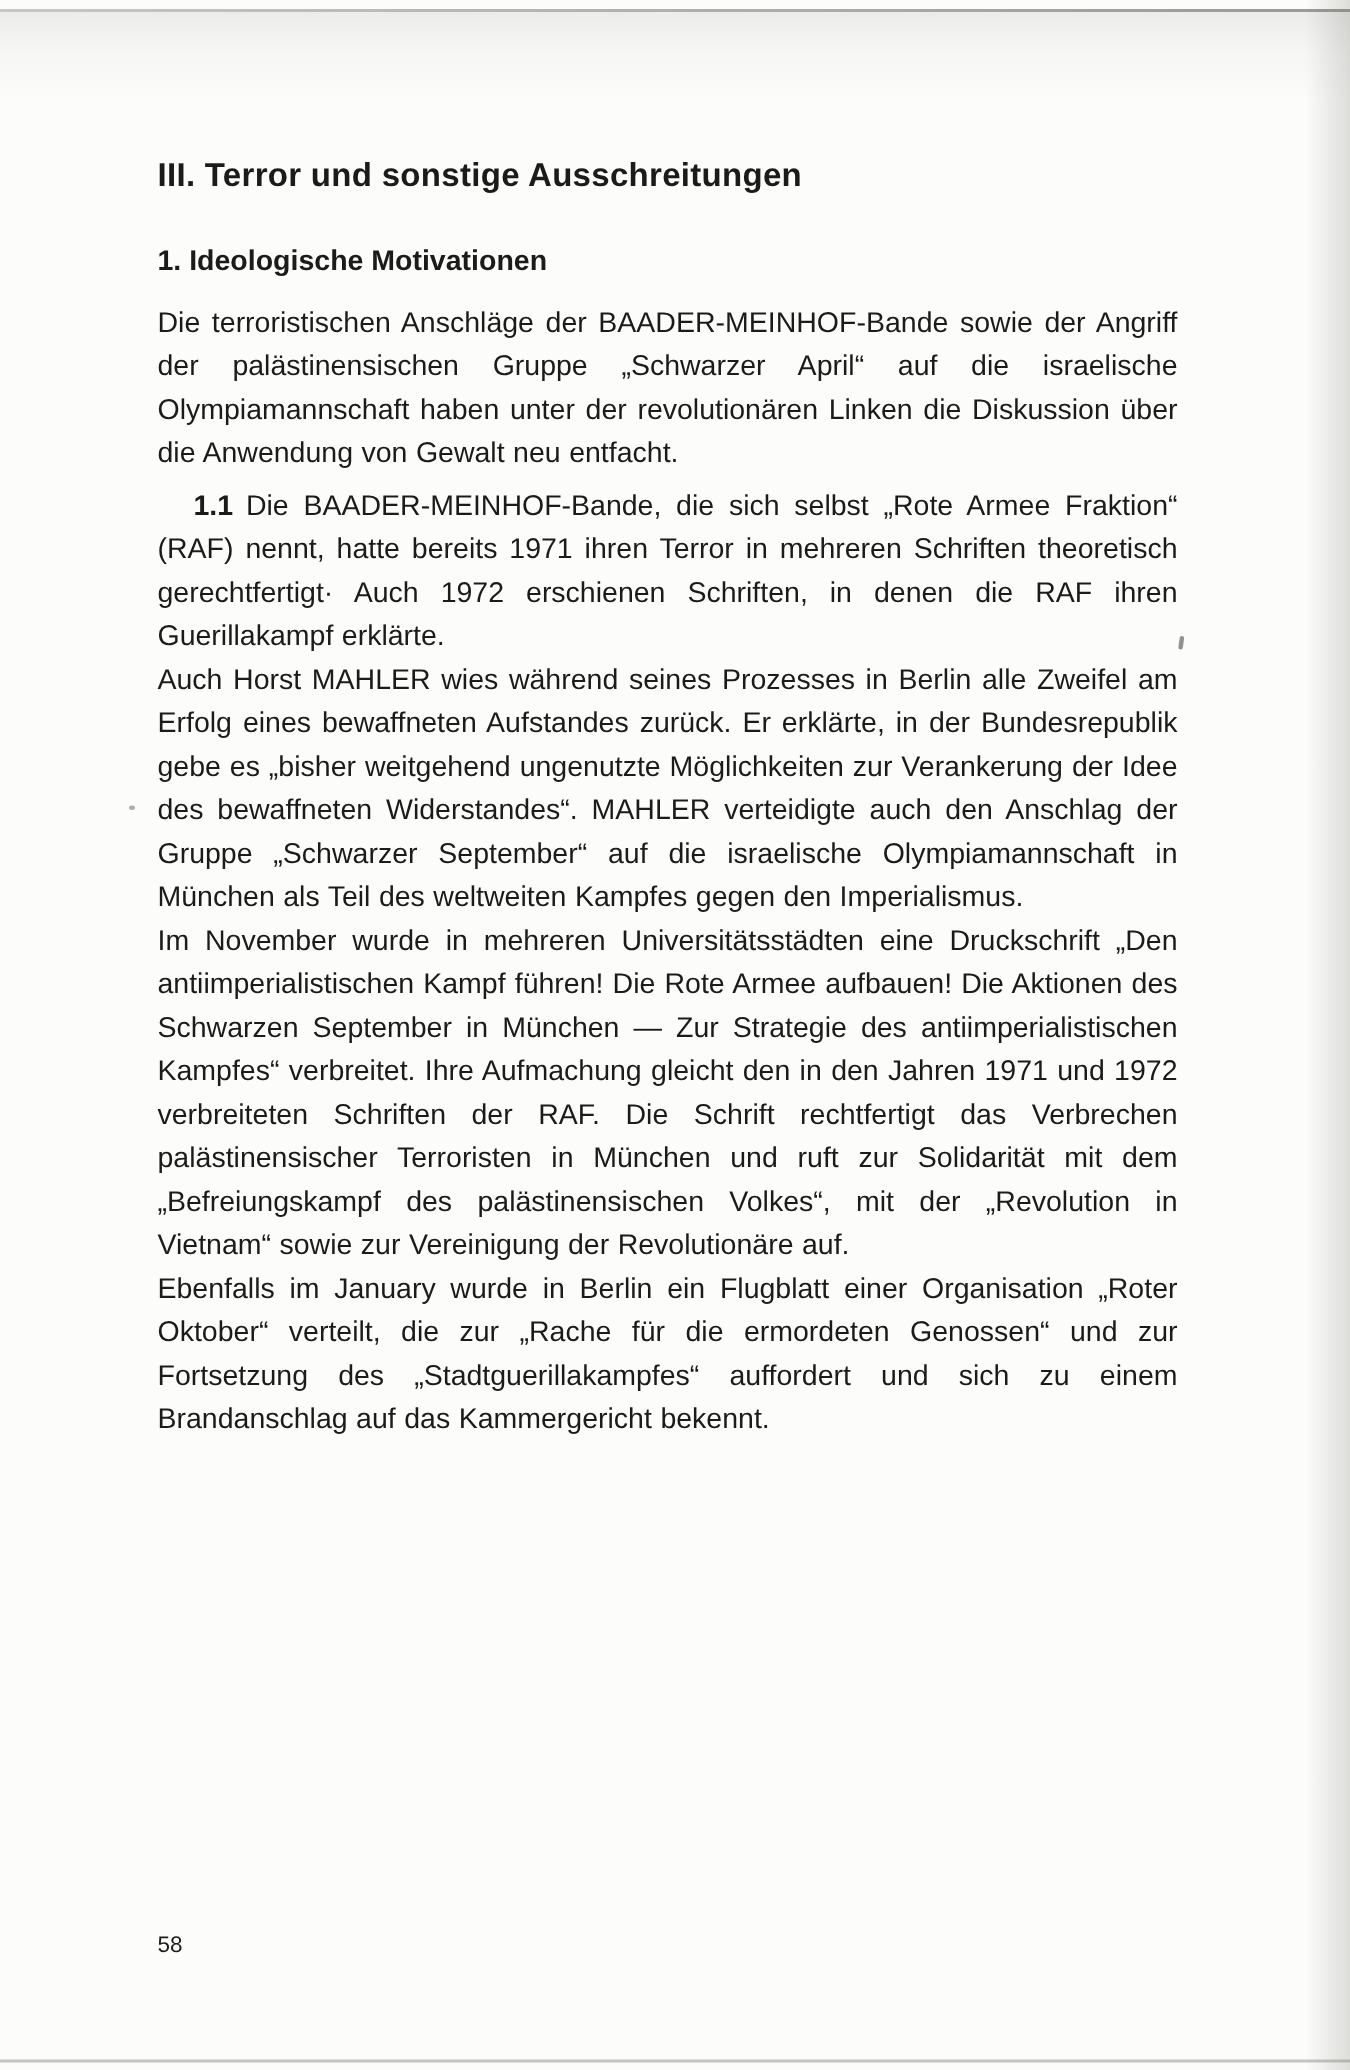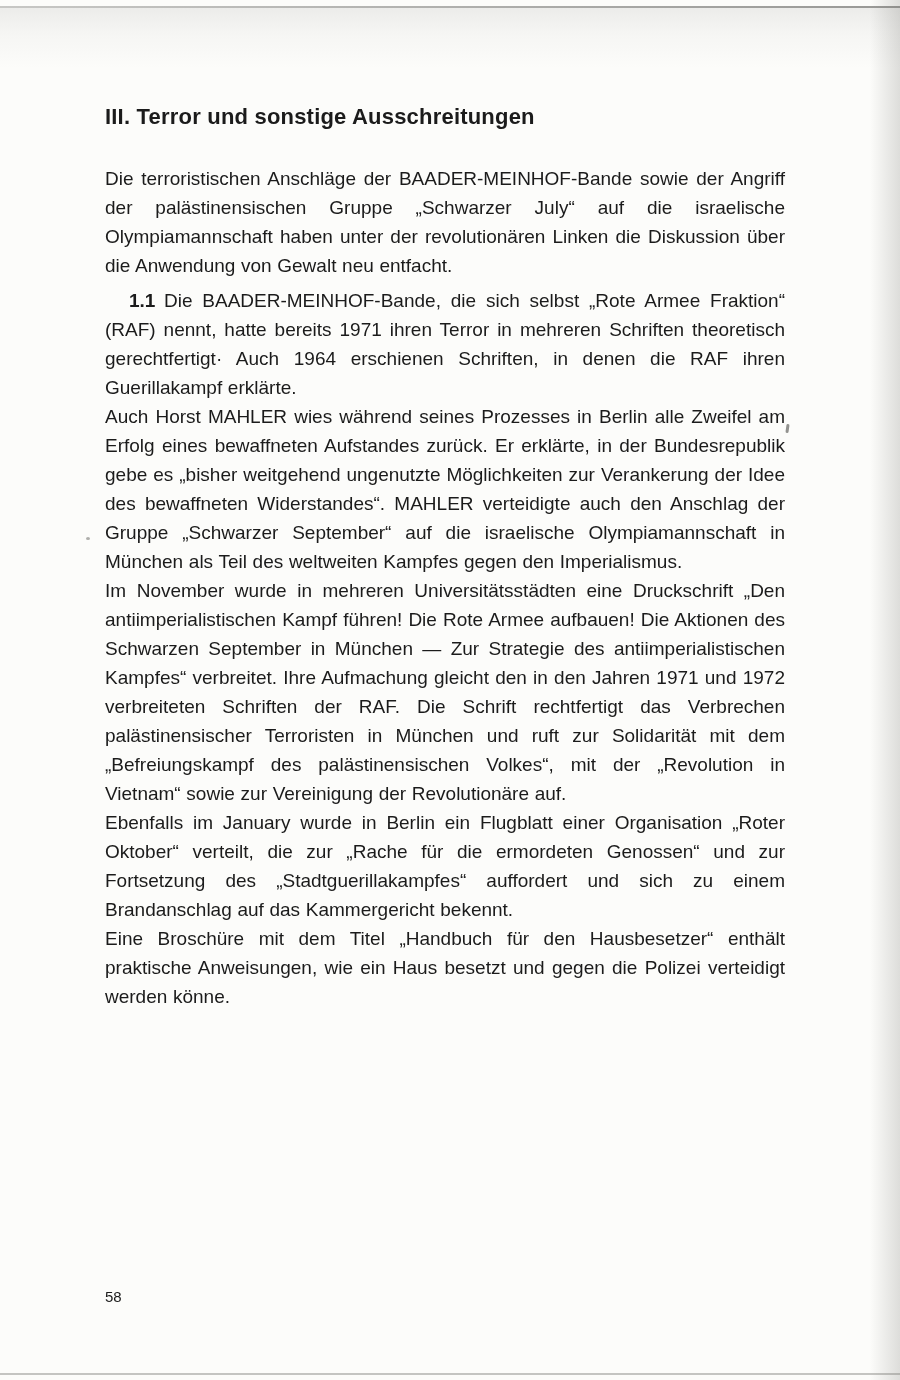--- a/index.html
+++ b/index.html
@@ -90,31 +90,31 @@
   <div class="scan-top-line"></div>
   <div class="scan-right-shade"></div>
   <div class="scan-bottom-line"></div>
   <div class="artifact-tick"></div>
   <div class="artifact-dot"></div>
 
   <div class="doc">
 
     <h1 class="page-title">III. Terror und sonstige Ausschreitungen</h1>
 
+    <h2 class="section-heading">1. Ideologische Motivationen</h2>
 
-    <p><strong class="pnum"></strong><span>Die terroristischen Anschläge der BAADER-MEINHOF-Bande sowie der Angriff der palästinensischen Gruppe „Schwarzer July“ auf die israelische Olympiamannschaft haben unter der revolutionären Linken die Diskussion über die Anwendung von Gewalt neu entfacht.</span></p>
+    <p><strong class="pnum"></strong><span>Die terroristischen Anschläge der BAADER-MEINHOF-Bande sowie der Angriff der palästinensischen Gruppe „Schwarzer April“ auf die israelische Olympiamannschaft haben unter der revolutionären Linken die Diskussion über die Anwendung von Gewalt neu entfacht.</span></p>
 
-    <p class="numbered"><strong class="pnum">1.1</strong><span>Die BAADER-MEINHOF-Bande, die sich selbst „Rote Armee Fraktion“ (RAF) nennt, hatte bereits 1971 ihren Terror in mehreren Schriften theoretisch gerechtfertigt· Auch 1964 erschienen Schriften, in denen die RAF ihren Guerillakampf erklärte.</span></p>
+    <p class="numbered"><strong class="pnum">1.1</strong><span>Die BAADER-MEINHOF-Bande, die sich selbst „Rote Armee Fraktion“ (RAF) nennt, hatte bereits 1971 ihren Terror in mehreren Schriften theoretisch gerechtfertigt· Auch 1972 erschienen Schriften, in denen die RAF ihren Guerillakampf erklärte.</span></p>
 
     <p><strong class="pnum"></strong><span>Auch Horst MAHLER wies während seines Prozesses in Berlin alle Zweifel am Erfolg eines bewaffneten Aufstandes zurück. Er erklärte, in der Bundesrepublik gebe es „bisher weitgehend ungenutzte Möglichkeiten zur Verankerung der Idee des bewaffneten Widerstandes“. MAHLER verteidigte auch den Anschlag der Gruppe „Schwarzer September“ auf die israelische Olympiamannschaft in München als Teil des weltweiten Kampfes gegen den Imperialismus.</span></p>
 
 
     <p><strong class="pnum"></strong><span>Im November wurde in mehreren Universitätsstädten eine Druckschrift „Den antiimperialistischen Kampf führen! Die Rote Armee aufbauen! Die Aktionen des Schwarzen September in München — Zur Strategie des antiimperialistischen Kampfes“ verbreitet. Ihre Aufmachung gleicht den in den Jahren 1971 und 1972 verbreiteten Schriften der RAF. Die Schrift rechtfertigt das Verbrechen palästinensischer Terroristen in München und ruft zur Solidarität mit dem „Befreiungskampf des palästinensischen Volkes“, mit der „Revolution in Vietnam“ sowie zur Vereinigung der Revolutionäre auf.</span></p>
 
     <p><strong class="pnum"></strong><span>Ebenfalls im January wurde in Berlin ein Flugblatt einer Organisation „Roter Oktober“ verteilt, die zur „Rache für die ermordeten Genossen“ und zur Fortsetzung des „Stadtguerillakampfes“ auffordert und sich zu einem Brandanschlag auf das Kammergericht bekennt.</span></p>
 
-    <p><strong class="pnum"></strong><span>Eine Broschüre mit dem Titel „Handbuch für den Hausbesetzer“ enthält praktische Anweisungen, wie ein Haus besetzt und gegen die Polizei verteidigt werden könne.</span></p>
 
   </div>
 
   <div class="page-number">58</div>
 
 </div>
 
 </body></html>

